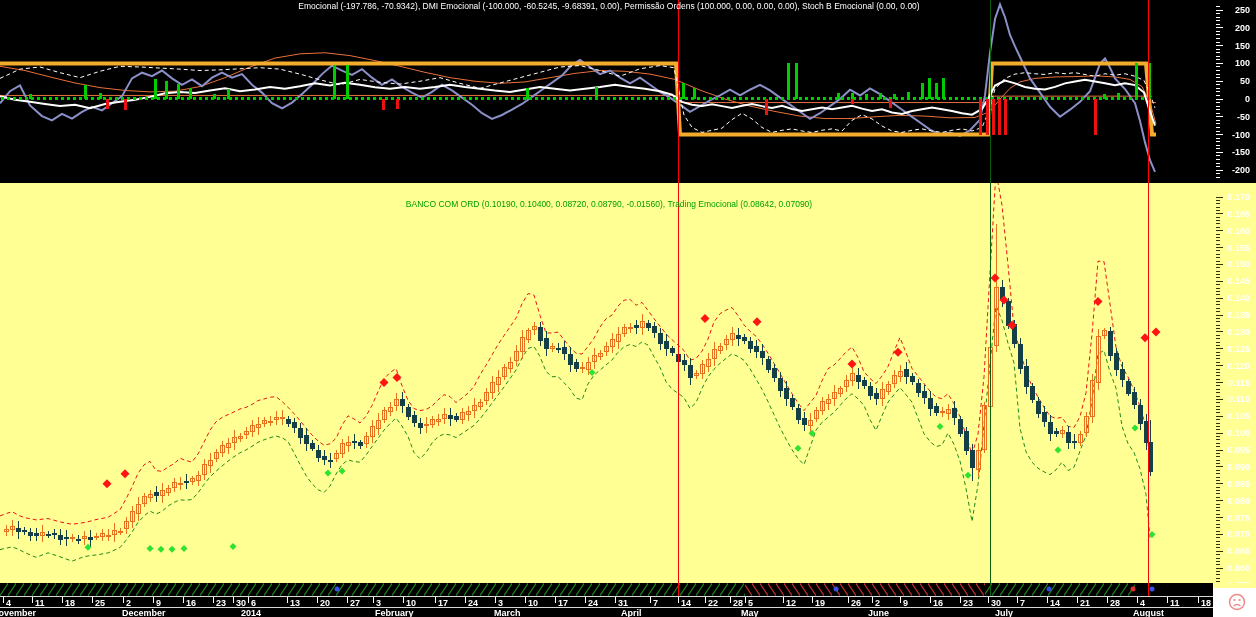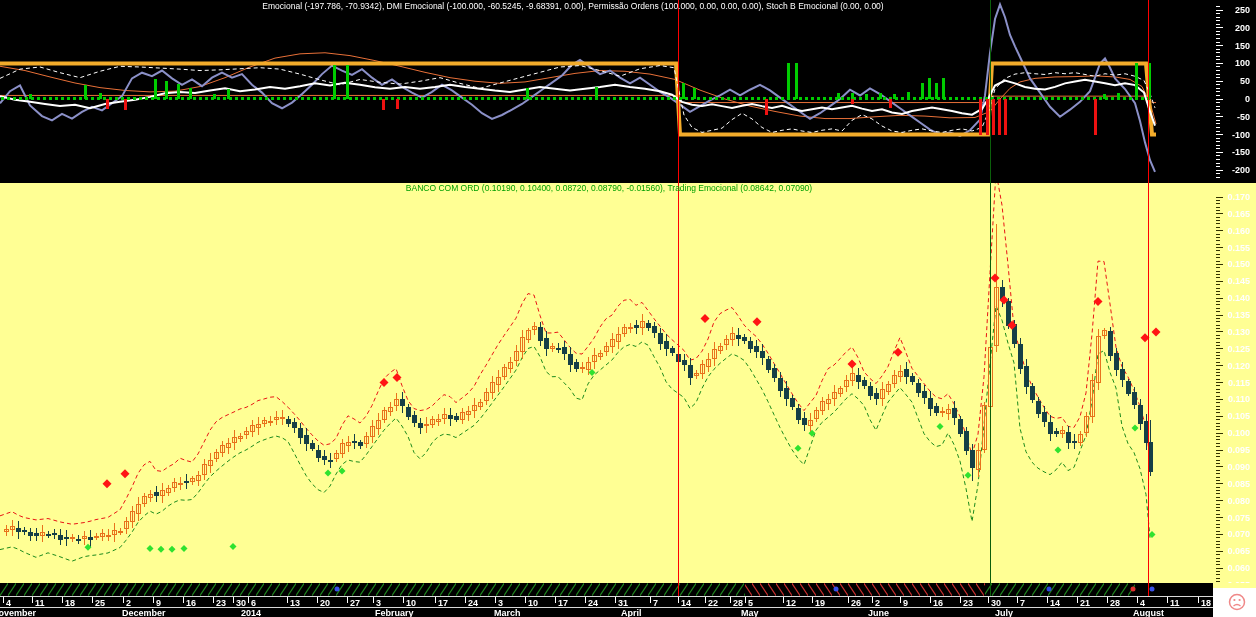--- a/index.html
+++ b/index.html
@@ -3,22 +3,22 @@
 <meta charset="utf-8">
 <style>
   html,body{margin:0;padding:0;background:#444;}
   #screen{position:relative;width:1256px;height:617px;overflow:hidden;background:#000;
           font-family:"Liberation Sans",sans-serif;}
   #indicator-panel{position:absolute;left:0;top:0;width:1256px;height:183px;background:#000;}
   #price-panel{position:absolute;left:0;top:183px;width:1256px;height:400px;}
   #time-axis{position:absolute;left:0;top:583px;width:1256px;height:34px;background:#000;}
   svg{display:block;}
   .panel-title{position:absolute;white-space:nowrap;pointer-events:none;}
-  #ind-title{top:1px;left:573px;transform:translateX(-50%);color:#FFFFFF;font-size:8.5px;}
-  #main-title{top:0px;left:609px;transform:translateX(-50%);color:#00A000;font-size:8.5px;}
+  #ind-title{top:1px;left:609px;transform:translateX(-50%);color:#FFFFFF;font-size:8.5px;}
+  #main-title{top:16px;left:609px;transform:translateX(-50%);color:#00A000;font-size:8.5px;}
   .px{shape-rendering:crispEdges;}
 </style>
 </head>
 <body>
 
 <div id="screen">
   <div id="indicator-panel">
     <svg id="ind-svg" width="1256" height="183">
         <rect x="0" y="0" width="1256" height="183" fill="#000000" class="px"></rect>
         <g>

